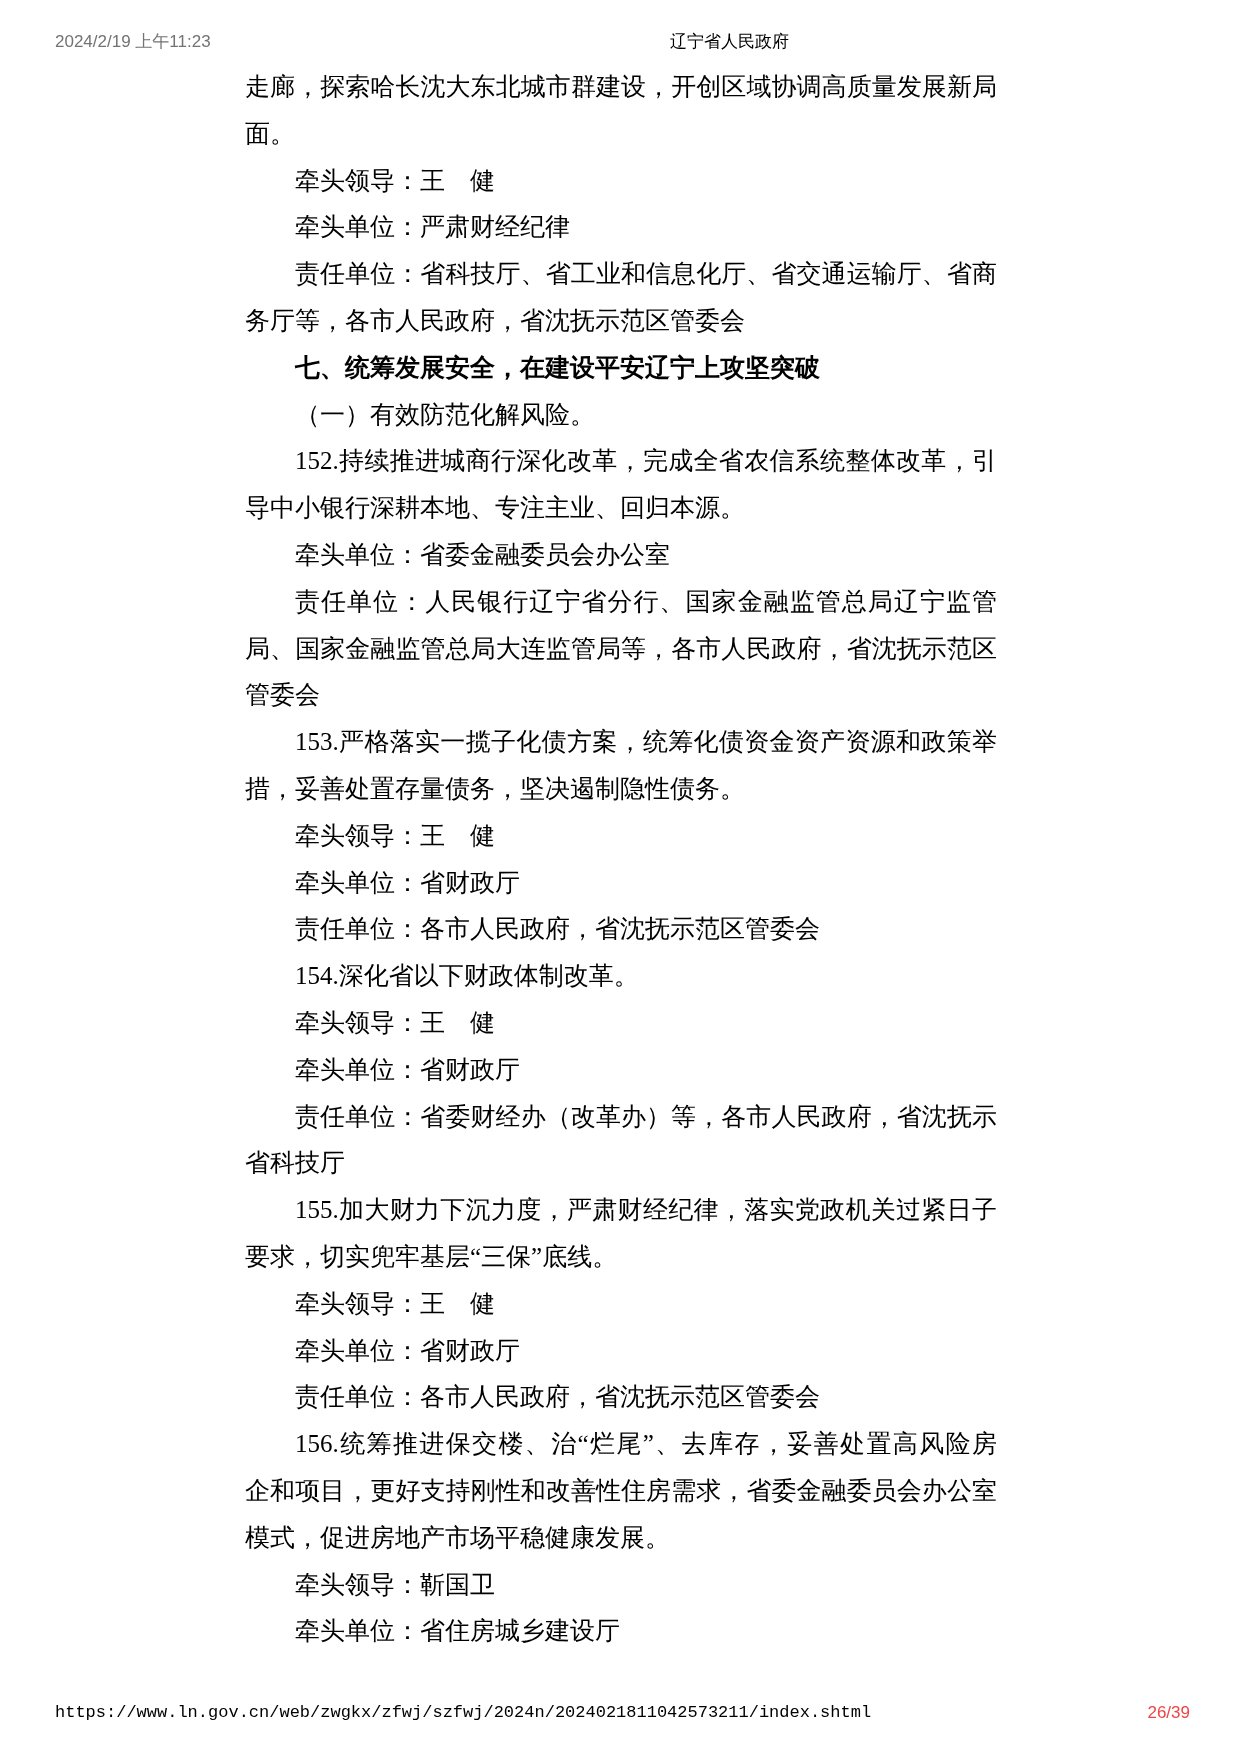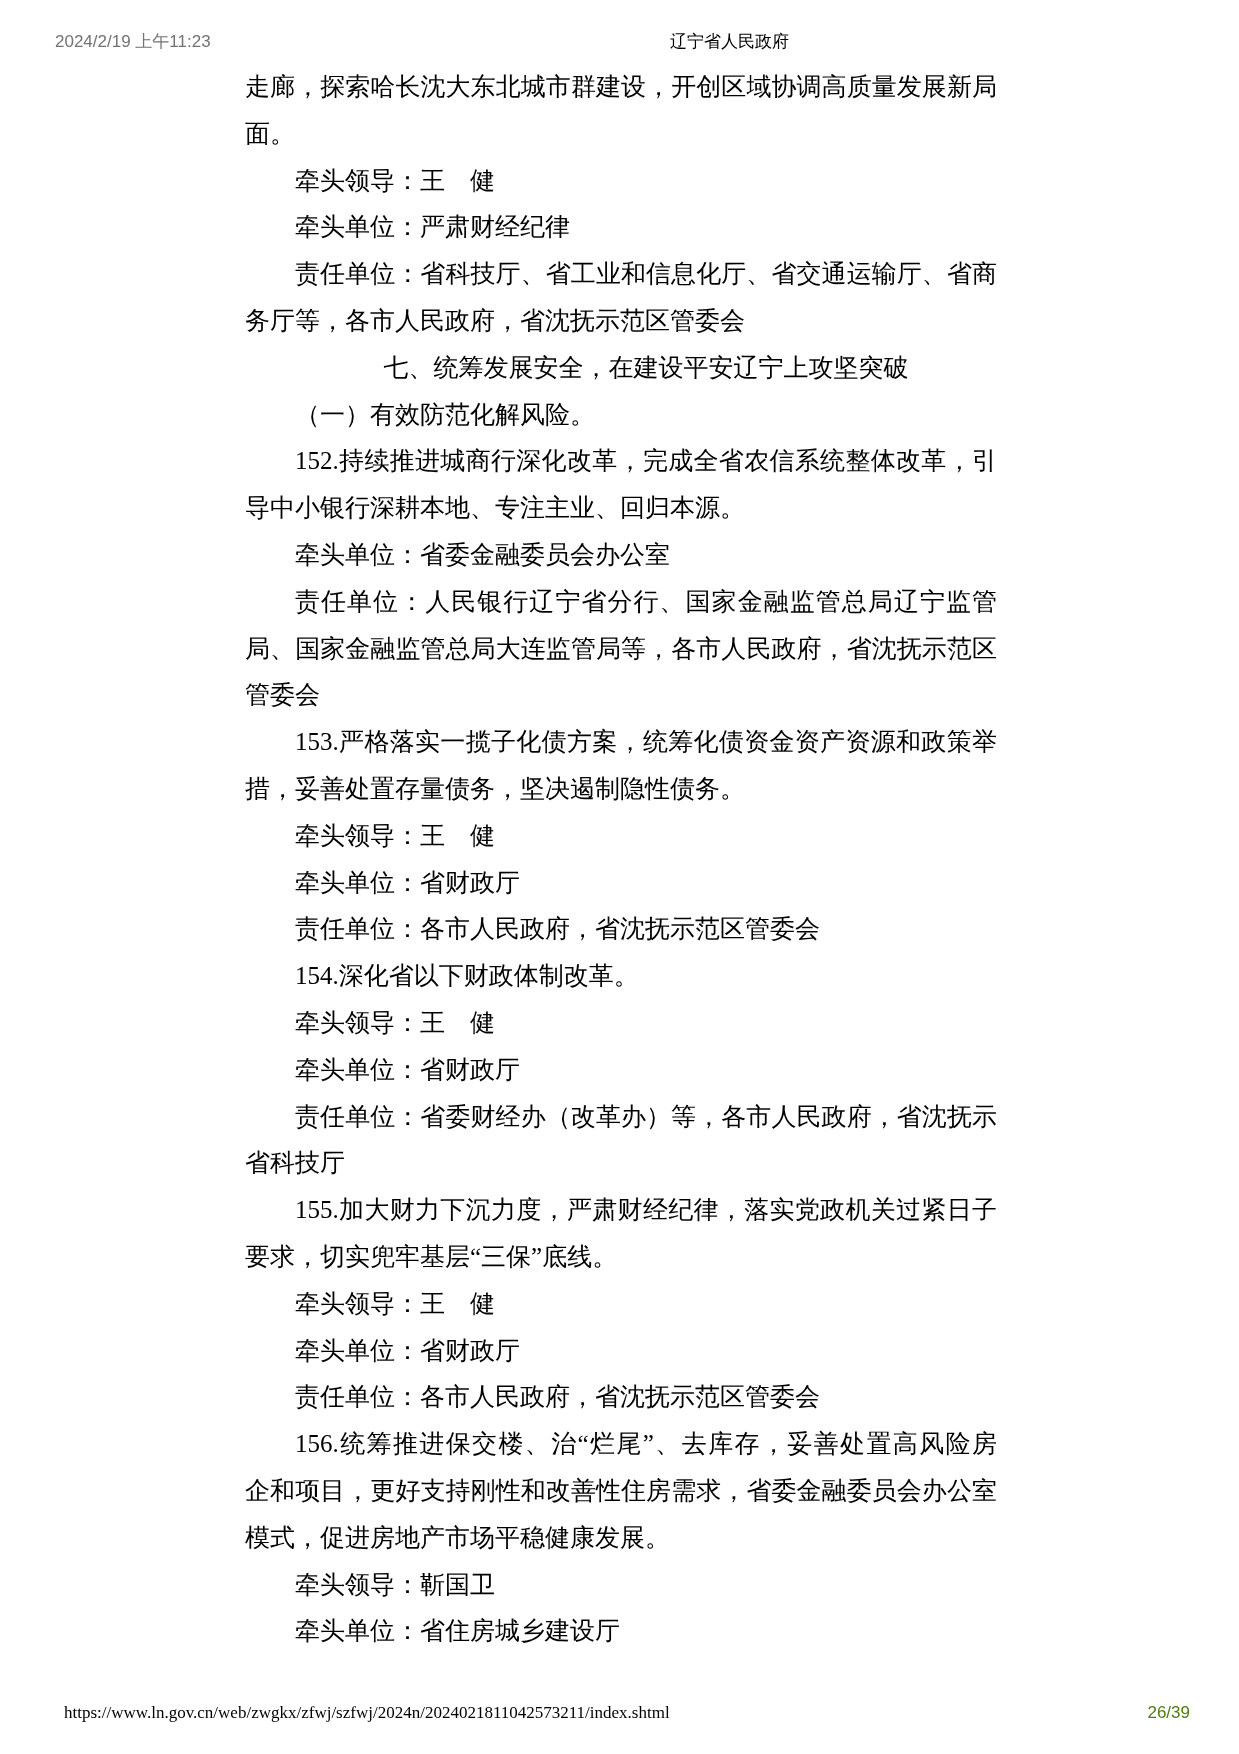--- a/index.html
+++ b/index.html
@@ -45,47 +45,45 @@
   }
   .line {
     height: 46.8px;
     line-height: 46.8px;
     white-space: nowrap;
   }
   .line.indent {
     padding-left: 50px;
   }
   .line.bold {
-    font-weight: 400;
-    text-align: center;
+    font-weight: 700;
   }
   .line.justify {
     white-space: normal;
     text-align: justify;
     text-align-last: justify;
   }
   .print-footer-url {
     position: absolute;
     left: 55px;
     top: 1703px;
-    font-family: Liberation Serif, serif;
+    font-family: Liberation Mono, monospace;
     font-size: 17px;
     line-height: 20px;
     color: #000000;
     white-space: nowrap;
-    margin-left: 9px;
   }
   .print-footer-page {
     position: absolute;
     right: 49px;
     top: 1703px;
     font-family: "Liberation Sans", "DejaVu Sans", sans-serif;
     font-size: 17px;
     line-height: 20px;
-    color: #4d7c0f;
+    color: #ef4444;
     white-space: nowrap;
   }
 </style>
 </head>
 <body>
 
 <div class="print-header-datetime">2024/2/19 上午11:23</div>
 
 <div class="print-header-title">辽宁省人民政府</div>
 

